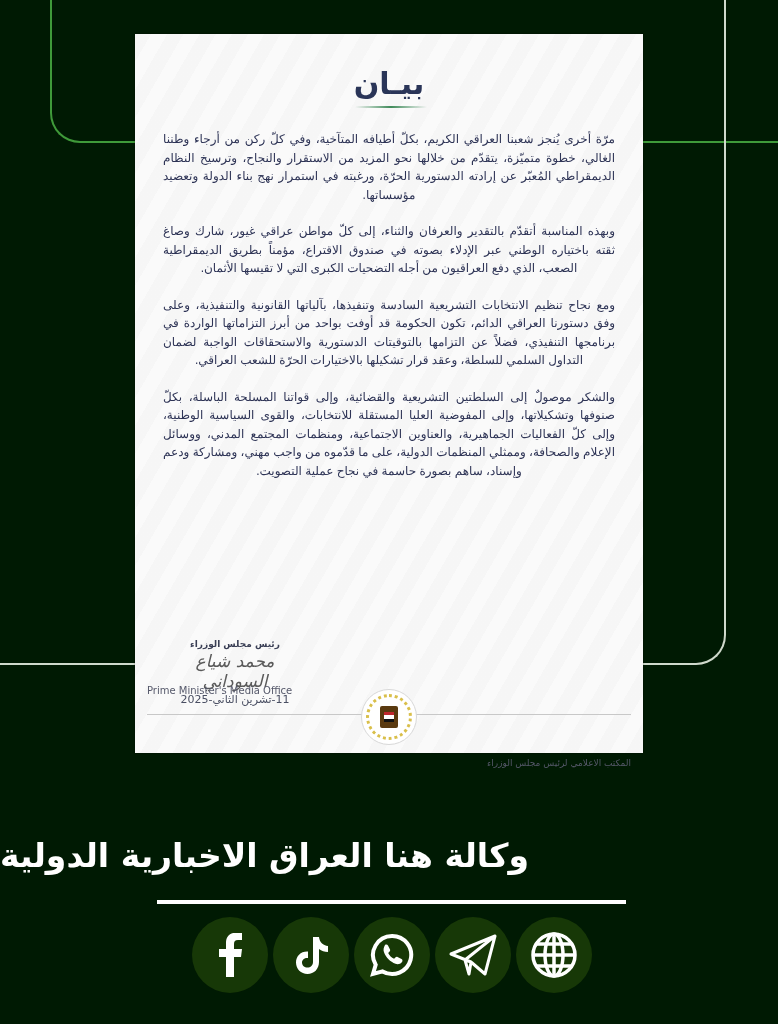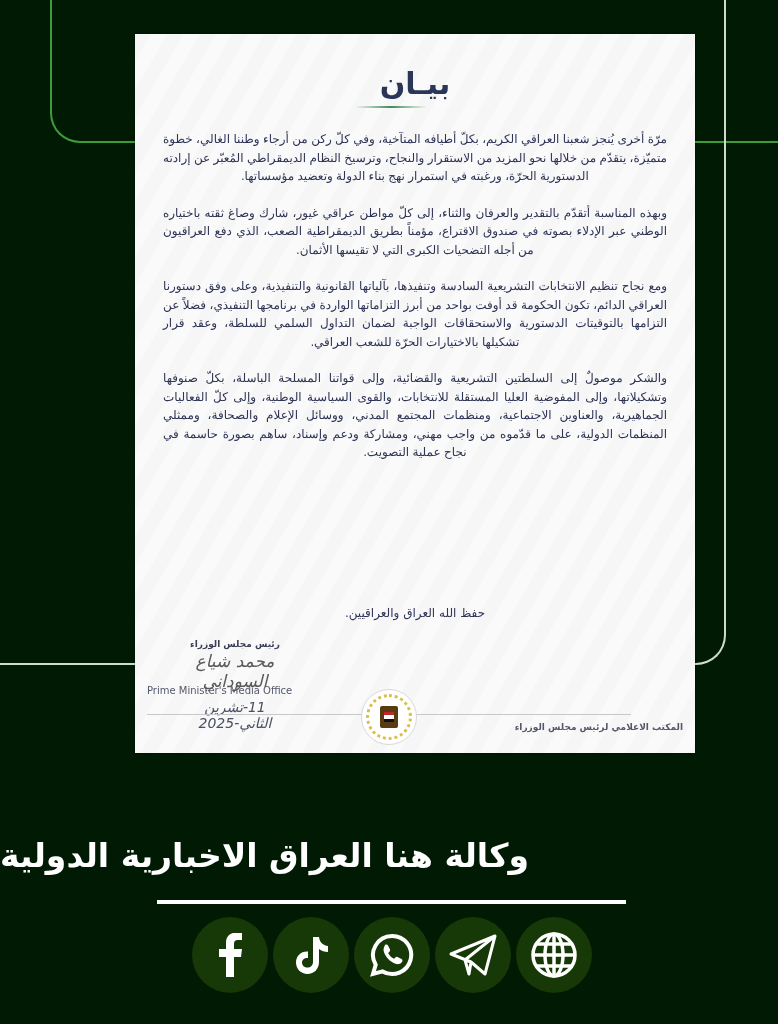--- a/index.html
+++ b/index.html
@@ -16,21 +16,21 @@
     border-bottom:2px solid #3f9a3a;
     border-bottom-left-radius:30px;
   }
   .deco-white {
     left:-10px; top:-10px; width:736px; height:675px;
     border-right:2px solid #cfd9cc;
     border-bottom:2px solid #cfd9cc;
     border-bottom-right-radius:30px;
   }
   .card {
-    position:absolute; left:135px; top:34px; width:560px; height:719px;
+    position:absolute; left:135px; top:34px; width:508px; height:719px;
     background:#fafafa;
     background-image:repeating-linear-gradient(120deg, rgba(0,0,0,0.015) 0 14px, rgba(255,255,255,0) 14px 28px);
     box-shadow:0 0 2px rgba(0,0,0,0.4);
   }
   .title {
     position:absolute; left:0; right:0; top:32px;
     text-align:center; font-size:30px; font-weight:bold;
     color:#2a3558; letter-spacing:6px;
     font-family:"DejaVu Sans", sans-serif;
   }
@@ -52,21 +52,21 @@
   }
   .sig-block {
     position:absolute; left:40px; top:605px; width:120px;
     text-align:center; direction:rtl; color:#3a3f55;
   }
   .sig-role { font-size:9px; font-weight:bold; }
   .sig-name {
     font-family:"DejaVu Serif", serif; font-size:17px; font-style:italic;
     color:#5a5a5a; margin-top:2px; letter-spacing:-1px;
   }
-  .sig-date { font-size:14px; margin-top:8px; color:#4a4f63;font-style:italic; }
+  .sig-date { font-size:11px; margin-top:2px; color:#4a4f63; }
   .footer-line {
     position:absolute; top:680px; height:1px; background:#c8c8c8;
   }
   .fl-left { left:12px; width:216px; }
   .fl-right { left:280px; width:216px; }
   .emblem {
     position:absolute; left:226px; top:655px; width:56px; height:56px;
     border-radius:50%; background:#fff;
     border:1px solid #d8d8d8;
   }
@@ -80,22 +80,22 @@
   }
   .emblem-core::before {
     content:""; position:absolute; left:4px; top:6px; width:10px; height:10px;
     background:linear-gradient(#c0272d 0 33%, #fff 33% 66%, #111 66%);
   }
   .footer-en {
     position:absolute; left:12px; top:651px;
     font-size:10px; color:#55586a; font-family:"DejaVu Sans", sans-serif;
   }
   .footer-ar {
-    position:absolute; right:12px; top:688px; direction:rtl;
-    font-size:9px; font-weight:bold; color:#55586a;
+    position:absolute; right:12px; top:724px; direction:rtl;
+    font-size:9px; font-weight:normal; color:#55586a;
   }
   .agency {
     position:absolute; left:0; right:0; top:836px;
     text-align:left; direction:rtl;
     color:#ffffff; font-size:33px; font-weight:bold; letter-spacing:-1px;
     font-family:"DejaVu Sans", sans-serif;
   }
   .agency-rule {
     position:absolute; left:157px; width:469px; top:900px; height:4px;
     background:#ffffff;
@@ -122,21 +122,20 @@
   <div class="title">بيـان</div>
   <div class="title-underline"></div>
 
   <div class="body-text">
     <p>مرّة أخرى يُنجز شعبنا العراقي الكريم، بكلّ أطيافه المتآخية، وفي كلّ ركن من أرجاء وطننا الغالي، خطوة متميّزة، يتقدّم من خلالها نحو المزيد من الاستقرار والنجاح، وترسيخ النظام الديمقراطي المُعبّر عن إرادته الدستورية الحرّة، ورغبته في استمرار نهج بناء الدولة وتعضيد مؤسساتها.</p>
     <p>وبهذه المناسبة أتقدّم بالتقدير والعرفان والثناء، إلى كلّ مواطن عراقي غيور، شارك وصاغ ثقته باختياره الوطني عبر الإدلاء بصوته في صندوق الاقتراع، مؤمناً بطريق الديمقراطية الصعب، الذي دفع العراقيون من أجله التضحيات الكبرى التي لا تقيسها الأثمان.</p>
     <p>ومع نجاح تنظيم الانتخابات التشريعية السادسة وتنفيذها، بآلياتها القانونية والتنفيذية، وعلى وفق دستورنا العراقي الدائم، تكون الحكومة قد أوفت بواحد من أبرز التزاماتها الواردة في برنامجها التنفيذي، فضلاً عن التزامها بالتوقيتات الدستورية والاستحقاقات الواجبة لضمان التداول السلمي للسلطة، وعقد قرار تشكيلها بالاختيارات الحرّة للشعب العراقي.</p>
     <p>والشكر موصولٌ إلى السلطتين التشريعية والقضائية، وإلى قواتنا المسلحة الباسلة، بكلّ صنوفها وتشكيلاتها، وإلى المفوضية العليا المستقلة للانتخابات، والقوى السياسية الوطنية، وإلى كلّ الفعاليات الجماهيرية، والعناوين الاجتماعية، ومنظمات المجتمع المدني، ووسائل الإعلام والصحافة، وممثلي المنظمات الدولية، على ما قدّموه من واجب مهني، ومشاركة ودعم وإسناد، ساهم بصورة حاسمة في نجاح عملية التصويت.</p>
   </div>
 
-  <div class="closing">حفظ الله العراق والعراقيين.</div>
 
   <div class="sig-block">
     <div class="sig-role">رئيس مجلس الوزراء</div>
     <div class="sig-name">محمد شياع السوداني</div>
     <div class="sig-date">11-تشرين الثاني-2025</div>
   </div>
 
   <div class="footer-line fl-left"></div>
   <div class="footer-line fl-right"></div>
   <div class="emblem">

